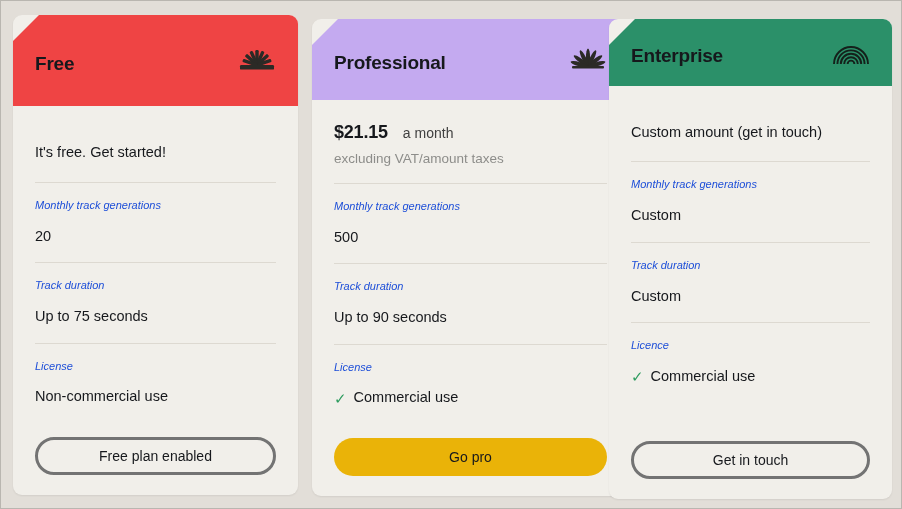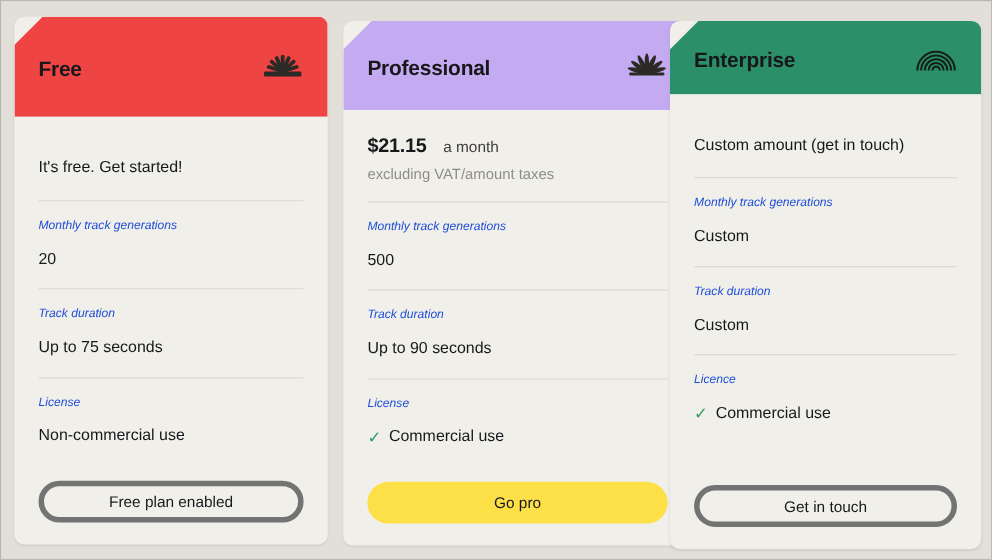--- a/index.html
+++ b/index.html
@@ -163,27 +163,27 @@
     border-radius: 19px;
     display: flex;
     align-items: center;
     justify-content: center;
     font-size: 14px;
     font-family: "Liberation Sans", sans-serif;
     cursor: pointer;
     user-select: none;
   }
   .cta-outline {
-    border: 5px solid #737373;
+    border: 3px solid #737373;
     background: transparent;
     color: #16181c;
   }
   .cta-filled {
     border: none;
-    background: #fde047;
+    background: #eab308;
     color: #16181c;
     text-align: center;
   }
 </style>
 </head>
 <body>
 
 <div id="frame">
   <div class="cards">
 

